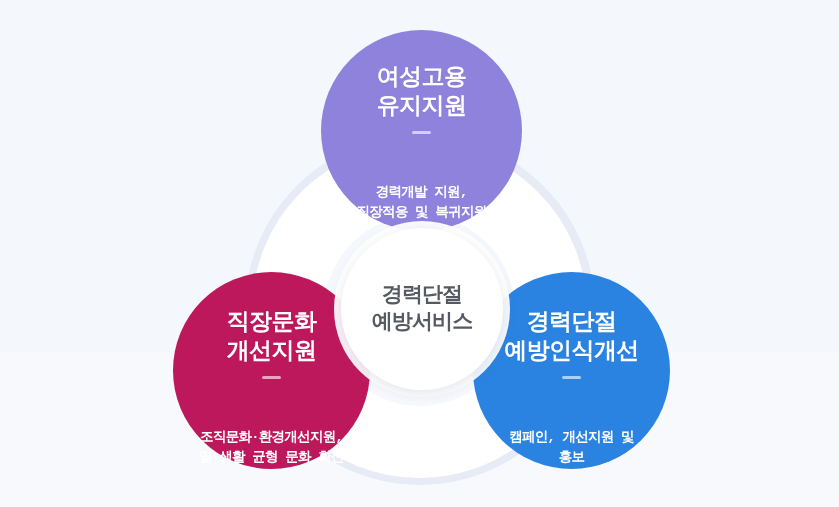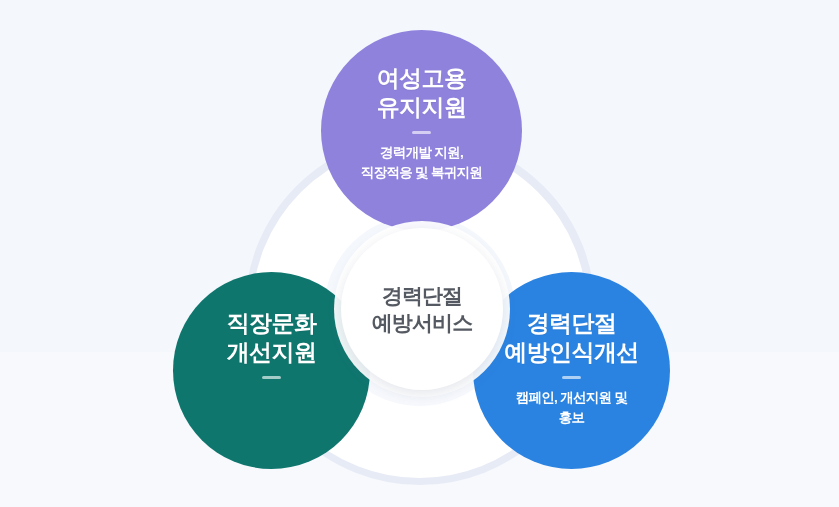--- a/index.html
+++ b/index.html
@@ -92,20 +92,21 @@
     background: rgba(255,255,255,0.62);
     margin: 9px 0 9px 0;
   }
 
   .lobe .lobe-desc {
     font-size: 13.5px;
     font-weight: 600;
     line-height: 1.45;
     letter-spacing: -0.7px;
     white-space: pre-line;
+    margin-top: 40px;
   }
 
   
   #lobe-purple {
     left: 321px;
     top: 30px;
     width: 201px;
     height: 201px;
     background: #8f82dd;
     padding-top: 34px;
@@ -154,38 +155,40 @@
     font-weight: 700;
     line-height: 1.3;
     letter-spacing: -0.9px;
     color: #555a62;
     white-space: pre-line;
   }
 </style>
 </head>
 <body>
 
-<div id="stage" style="background: rgb(244, 247, 252);">
+<div id="stage" style="background: rgb(244, 247, 252); font-family: Liberation Mono, monospace;">
 
   <div class="bottom-panel" style="background: rgb(247, 249, 253);"></div>
   <div class="halo-ring" style="border-color: rgb(231, 235, 245);"></div>
   <div class="white-donut" style="border-color: rgb(255, 255, 255);"></div>
 
   <div class="lobe" id="lobe-purple" style="background: rgb(143, 130, 221);">
     <div class="lobe-title">여성고용
 유지지원</div>
     <div class="divider"></div>
     <div class="lobe-desc">경력개발 지원,
 직장적응 및 복귀지원</div>
   </div>
 
-  <div class="lobe" id="lobe-green" style="background: #0f766e;">
+  <div class="lobe" id="lobe-green" style="background: #be185d;">
     <div class="lobe-title">직장문화
 개선지원</div>
     <div class="divider"></div>
+    <div class="lobe-desc">조직문화·환경개선지원,
+일·생활 균형 문화 확산</div>
   </div>
 
   <div class="lobe" id="lobe-blue" style="background: rgb(43, 131, 225);">
     <div class="lobe-title">경력단절
 예방인식개선</div>
     <div class="divider"></div>
     <div class="lobe-desc">캠페인, 개선지원 및
 홍보</div>
   </div>
 

